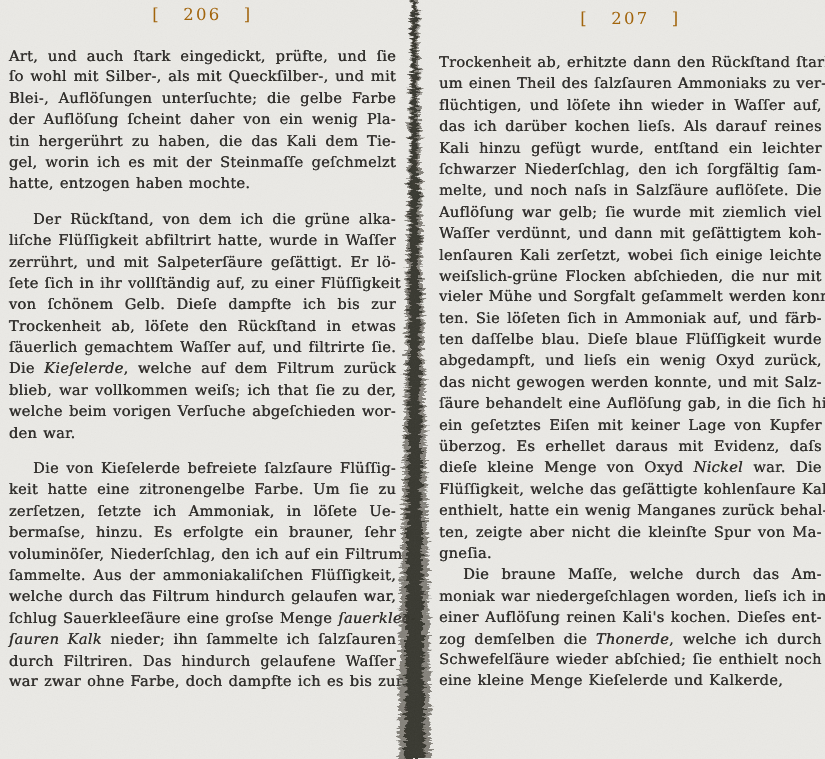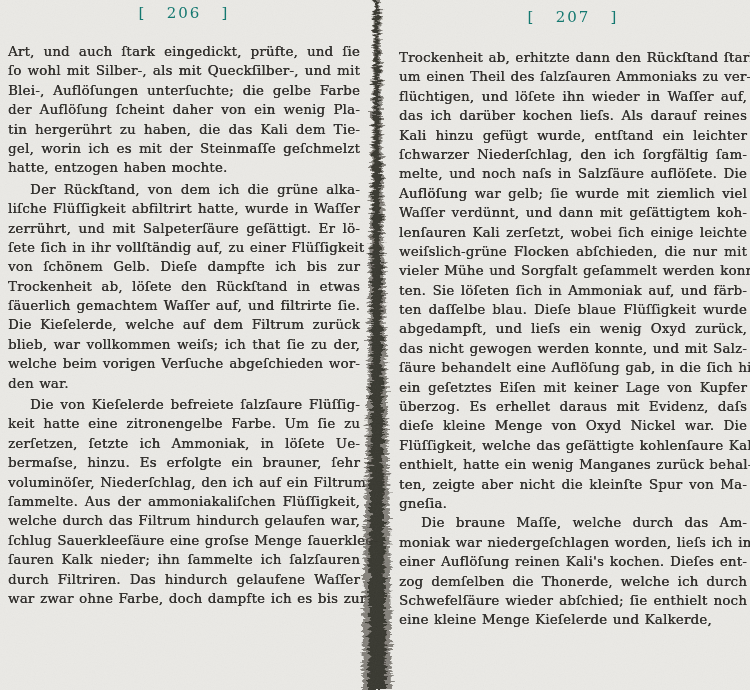--- a/index.html
+++ b/index.html
@@ -21,40 +21,40 @@
   .scan { position: absolute; inset: 0; }
   .col { position: absolute; }
   .col.left  { left: 8px;   top: 4px;  width: 352px; }
   .col.right { left: 399px; top: 8px;  width: 348px; }
   .pagehead {
     text-align: center;
     white-space: pre;
     font-size: 15px;
     letter-spacing: 2px;
     height: 24px;
-    color: #0f766e;
+    color: #a16207;
   }
   .col.left  .pagehead { margin-bottom: 14px; }
   .col.right .pagehead { margin-bottom: 16px; }
   .lines { width: 100%; }
   .line {
     font-size: 13.3px;
     line-height: 19.4px;
     height: 19.4px;
     letter-spacing: 0.25px;
     word-spacing: 1px;
     text-align: justify;
     text-align-last: justify;
     white-space: nowrap;
     text-shadow: 0.3px 0 0 currentColor;
   }
   .line.end { text-align-last: left; white-space: normal; }
   .line.indent { text-indent: 22px; }
-  .line.gap { margin-top: 2px; }
-  .it { }
+  .line.gap { margin-top: 13px; }
+  .it { font-style: italic; }
   .binding {
     position: absolute;
     left: 355px;
     top: 0;
     pointer-events: none;
   }
   .noise {
     position: absolute;
     inset: 0;
     opacity: 0.06;

